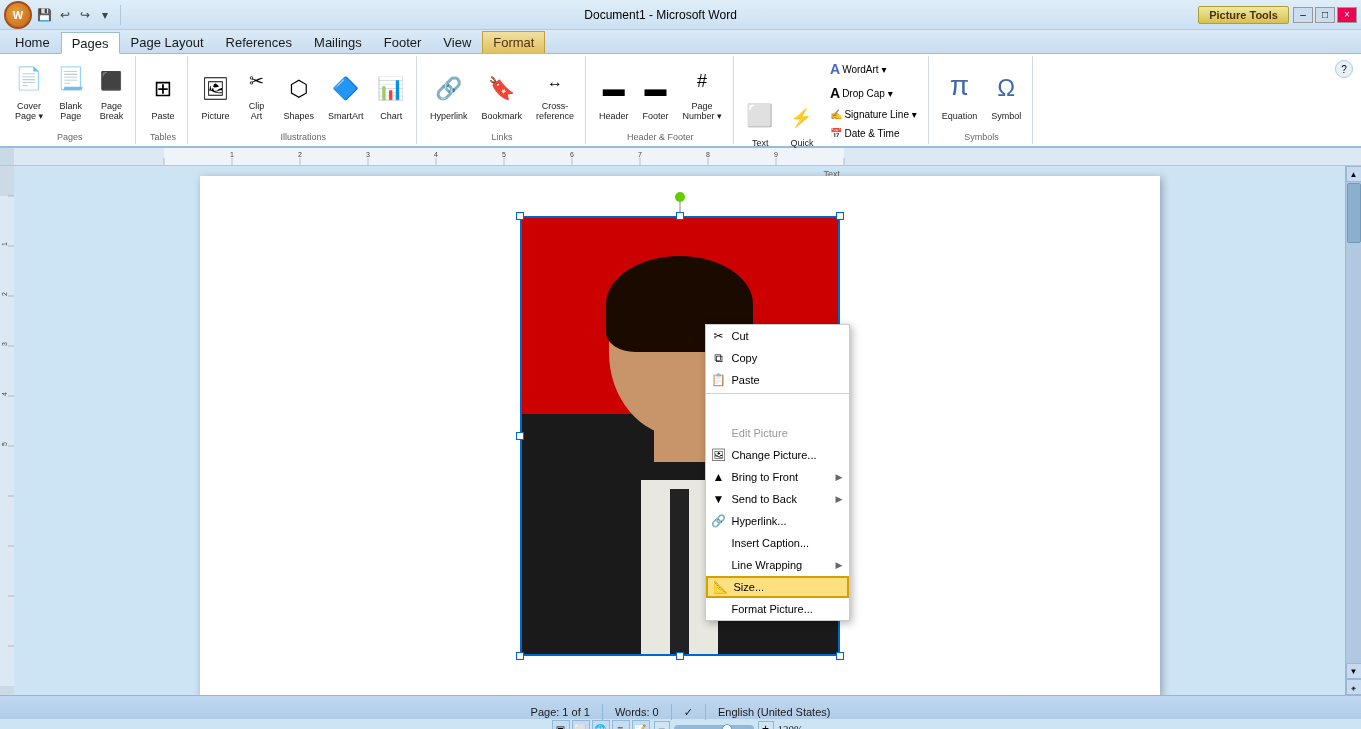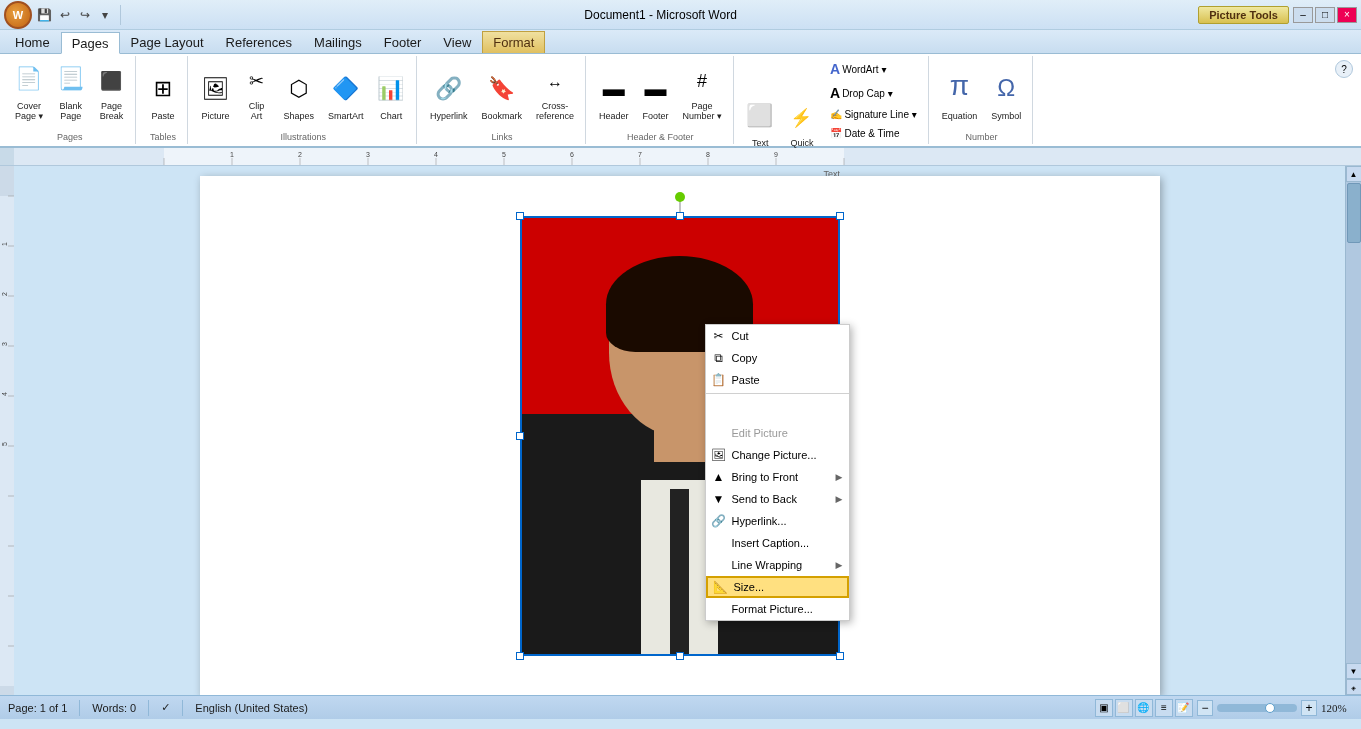--- a/index.html
+++ b/index.html
@@ -251,20 +251,21 @@
     .status-bar {
       height: 24px;
       background: linear-gradient(to bottom, #c0d8f0, #b0cce8);
       border-top: 1px solid #90b8d8;
       display: flex;
       align-items: center;
       padding: 8px 8px;
       font-size: 11px;
       color: #1a1a1a;
       justify-content: space-between;
+      flex-direction: column;
     }
     .status-left { display: flex; gap: 12px; align-items: center; }
     .status-right { display: flex; gap: 4px; align-items: center; }
     .status-separator { width: 1px; height: 16px; background: #90b8d8; }
     .zoom-control { display: flex; align-items: center; gap: 4px; }
     .zoom-btn { width: 16px; height: 16px; background: #d0e4f4; border: 1px solid #90b8d8; display: flex; align-items: center; justify-content: center; font-size: 12px; cursor: pointer; }
     .zoom-slider { width: 80px; height: 8px; background: #90b8d8; border-radius: 4px; position: relative; }
     .zoom-slider-thumb { position: absolute; width: 10px; height: 10px; background: white; border: 1px solid #60a0cc; border-radius: 50%; top: -1px; left: 60%; cursor: pointer; }
 
     
@@ -464,21 +465,21 @@
     <div class="ribbon-group-content">
       <div class="ribbon-btn">
         <span class="icon" style="font-size:28px; color:#4466aa;">π</span>
         <span class="btn-label">Equation</span>
       </div>
       <div class="ribbon-btn">
         <span class="icon" style="font-size:24px; color:#4466aa;">Ω</span>
         <span class="btn-label">Symbol</span>
       </div>
     </div>
-    <div class="ribbon-group-label">Number</div>
+    <div class="ribbon-group-label">Symbols</div>
   </div>
 
   <div style="margin-left:auto; display:flex; align-items:flex-start; padding:4px;">
     <button style="width:18px;height:18px;background:#e8f0f8;border:1px solid #b0c8dc;font-size:10px;cursor:pointer;border-radius:50%;display:flex;align-items:center;justify-content:center;">?</button>
   </div>
 </div>
 
 <div class="ruler-area">
   <div class="ruler-side"></div>
   <div class="ruler-main">

